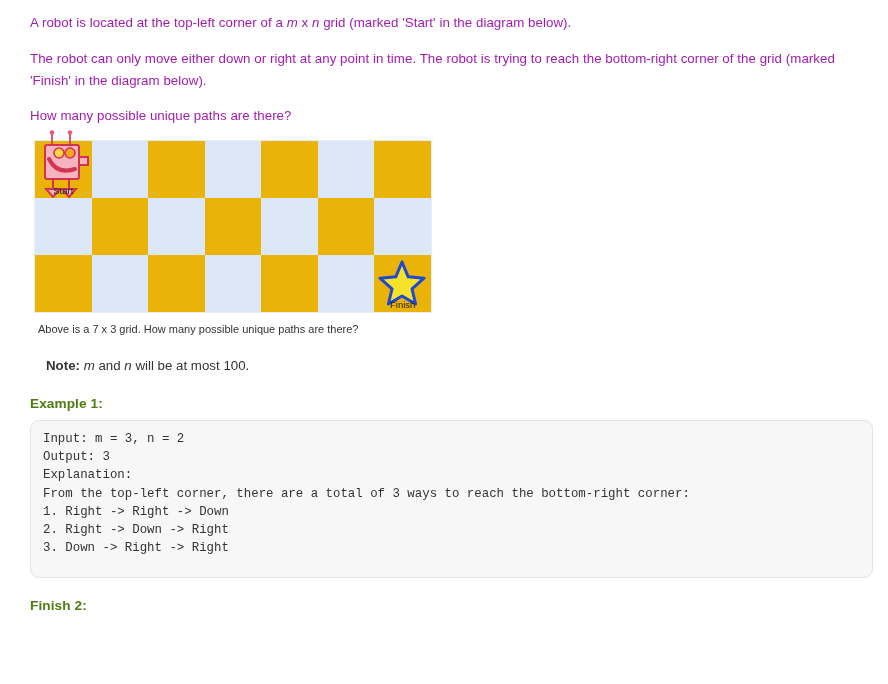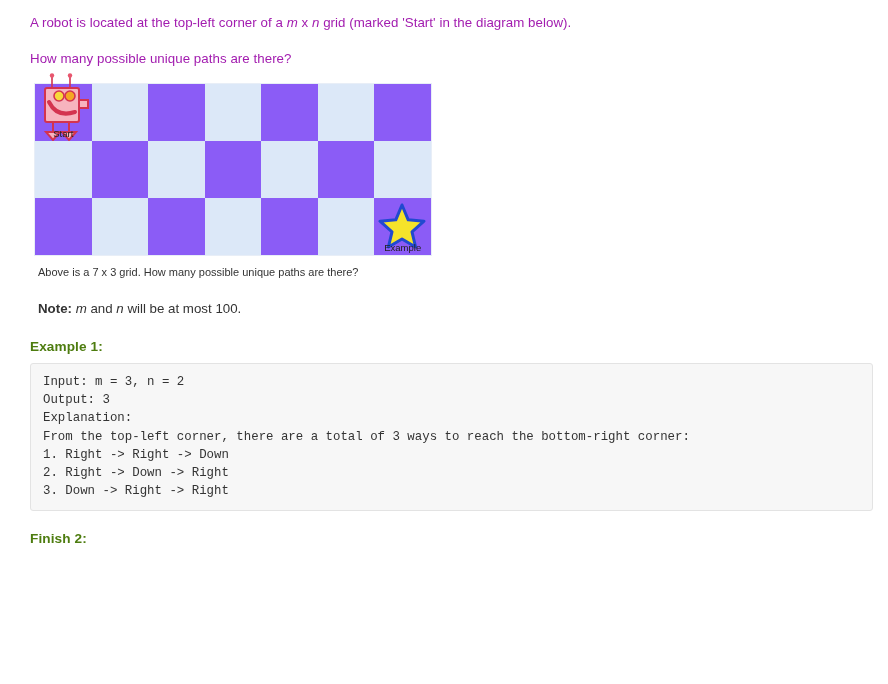--- a/index.html
+++ b/index.html
@@ -43,21 +43,21 @@
     grid-template-columns: repeat(7, 1fr);
     grid-template-rows: repeat(3, 1fr);
     border: 1px solid #e8eef7;
     box-sizing: content-box;
   }
   .cell {
     box-sizing: border-box;
     position: relative;
   }
   .cell.blue { background: #dce8f8; }
-  .cell.white { background: #8b5cf6; }
+  .cell.white { background: #eab308; }
 
   .robot-holder {
     position: absolute;
     left: 2px;
     top: -12px;
     width: 56px;
     height: 80px;
     pointer-events: none;
   }
   .star-holder {
@@ -83,56 +83,57 @@
     font-size: 11px;
     color: #333;
     margin: 8px 0 0 4px;
     line-height: 16px;
   }
 
   
   .note {
     font-size: 13.3px;
     line-height: 20px;
-    margin: 19px 0 0 8px;
+    margin: 19px 0 0 16px;
     color: #333;
   }
   .note b { font-weight: bold; }
 
   
   h4.example-title {
     font-size: 13.6px;
     font-weight: bold;
     margin: 20px 0 9px 0;
     color: #4d7c0f;
     letter-spacing: 0.1px;
   }
   pre.codeblock {
     margin: 0;
     background: #f7f7f7;
     border: 1px solid #e3e3e3;
-    border-radius: 3px;
-    padding: 9px 12px 10px 12px;
+    border-radius: 9px;
+    padding: 9px 12px 20px 12px;
     font-family: "Liberation Mono", monospace;
     font-size: 12.4px;
     line-height: 18.2px;
     color: #333333;
     width: 843px;
     box-sizing: border-box;
     white-space: pre;
     overflow: hidden;
   }
 </style>
 </head>
 <body>
 
 <div class="page">
 
   <p class="para"><span>A robot is located at the top-left corner of a </span><em class="var">m</em><span> x </span><em class="var">n</em><span> grid (marked 'Start' in the diagram below).</span></p>
 
+  <p class="para tight">The robot can only move either down or right at any point in time. The robot is trying to reach the bottom-right corner of the grid (marked 'Finish' in the diagram below).</p>
 
   <p class="para tight">How many possible unique paths are there?</p>
 
   <div class="diagram-wrap">
     <div class="grid" id="grid">
         <div class="cell white">
           <div class="robot-holder">
 <svg viewBox="0 0 56 80" width="56" height="80" xmlns="http://www.w3.org/2000/svg">
   <g stroke="#d4334f" stroke-width="1.6" fill="none" stroke-linecap="round">
     <line x1="15" y1="4" x2="15" y2="18"></line>
@@ -171,21 +172,21 @@
         <div class="cell blue"></div>
         <div class="cell white"></div>
         <div class="cell blue"></div>
         <div class="cell white"></div>
         <div class="cell blue"></div>
         <div class="cell white">
           <div class="star-holder">
 <svg viewBox="0 0 48 48" width="48" height="48" xmlns="http://www.w3.org/2000/svg">
   <polygon points="24,3 30.2,17.8 46,19.2 34,29.8 37.6,45 24,37 10.4,45 14,29.8 2,19.2 17.8,17.8" fill="#f5e32a" stroke="#2049d0" stroke-width="3" stroke-linejoin="round"></polygon>
 </svg></div>
-          <div class="cell-label">Example</div>
+          <div class="cell-label">Finish</div>
         </div>
       </div>
     <div class="caption">Above is a 7 x 3 grid. How many possible unique paths are there?</div>
   </div>
 
   <p class="note"><b>Note:</b><span> </span><em class="var">m</em><span> and </span><em class="var">n</em><span> will be at most 100.</span></p>
 
   <h4 class="example-title">Example 1:</h4>
   <pre class="codeblock">Input: m = 3, n = 2
 Output: 3

